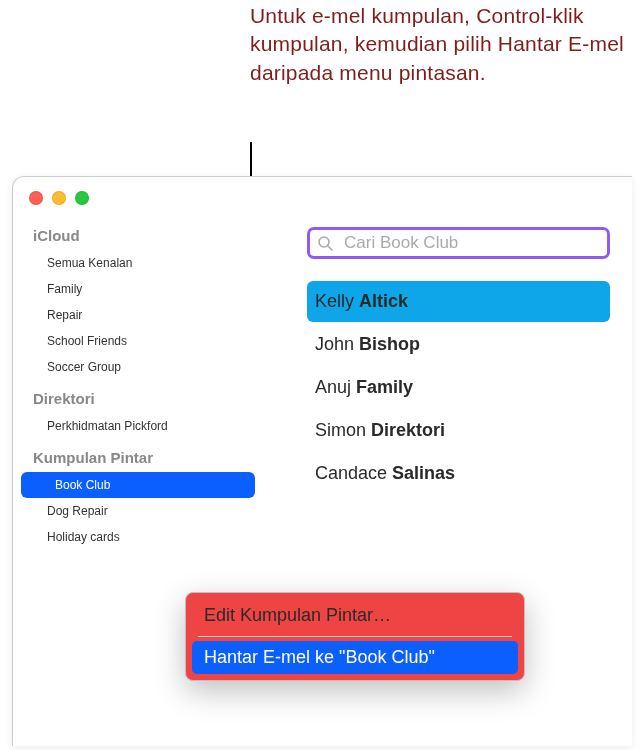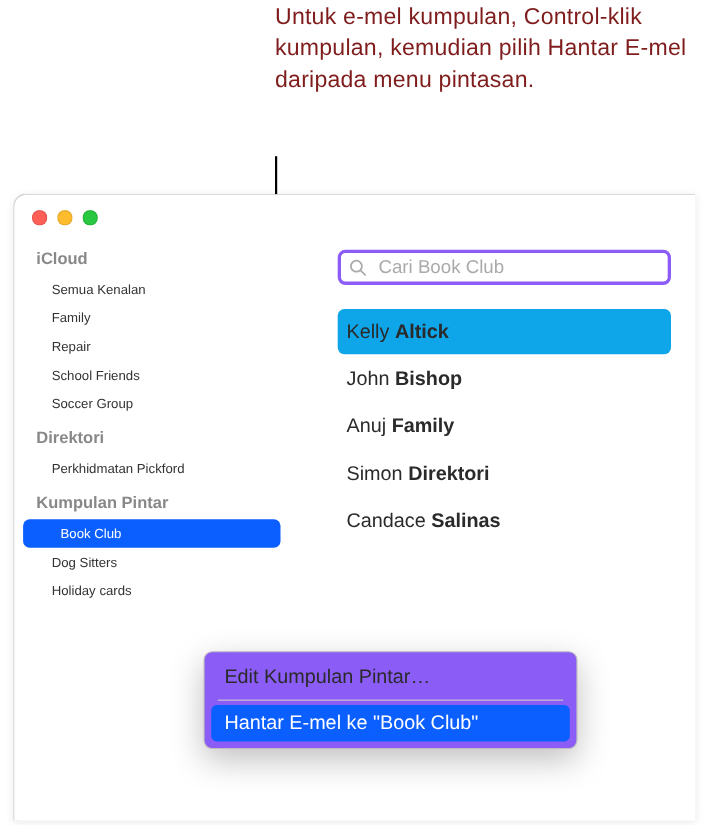--- a/index.html
+++ b/index.html
@@ -135,21 +135,21 @@
       background: #0ea5e9;
     }
     .contact-last {
       font-weight: 700;
     }
     .context-menu {
       position: absolute;
       left: 172px;
       top: 415px;
       width: 340px;
-      background: #8b5cf6;
+      background: #ef4444;
       border: 1px solid #bfbfbf;
       border-radius: 8px;
       box-shadow: 0 10px 30px rgba(0,0,0,0.25);
       padding: 6px;
       z-index: 50;
     }
     .menu-item {
       font-size: 18px;
       color: #2a2a2a;
       padding: 6px 12px;
@@ -187,21 +187,21 @@
       <div class="sidebar-item">Family</div>
       <div class="sidebar-item">Repair</div>
       <div class="sidebar-item">School Friends</div>
       <div class="sidebar-item">Soccer Group</div>
 
       <div class="section-header">Direktori</div>
       <div class="sidebar-item">Perkhidmatan Pickford</div>
 
       <div class="section-header">Kumpulan Pintar</div>
       <div class="sidebar-item selected">Book Club</div>
-      <div class="sidebar-item">Dog Sitters</div>
+      <div class="sidebar-item">Dog Repair</div>
       <div class="sidebar-item">Holiday cards</div>
     </div>
 
     <div class="main-panel">
       <div class="search-container">
         <svg class="search-icon-svg" viewBox="0 0 16 16">
           <circle cx="7" cy="7" r="5" fill="none" stroke="#aaa" stroke-width="1.6"></circle>
           <line x1="11" y1="11" x2="15" y2="15" stroke="#aaa" stroke-width="1.6" stroke-linecap="round"></line>
         </svg>
         <input class="search-input" type="text" placeholder="Cari Book Club" style="">

